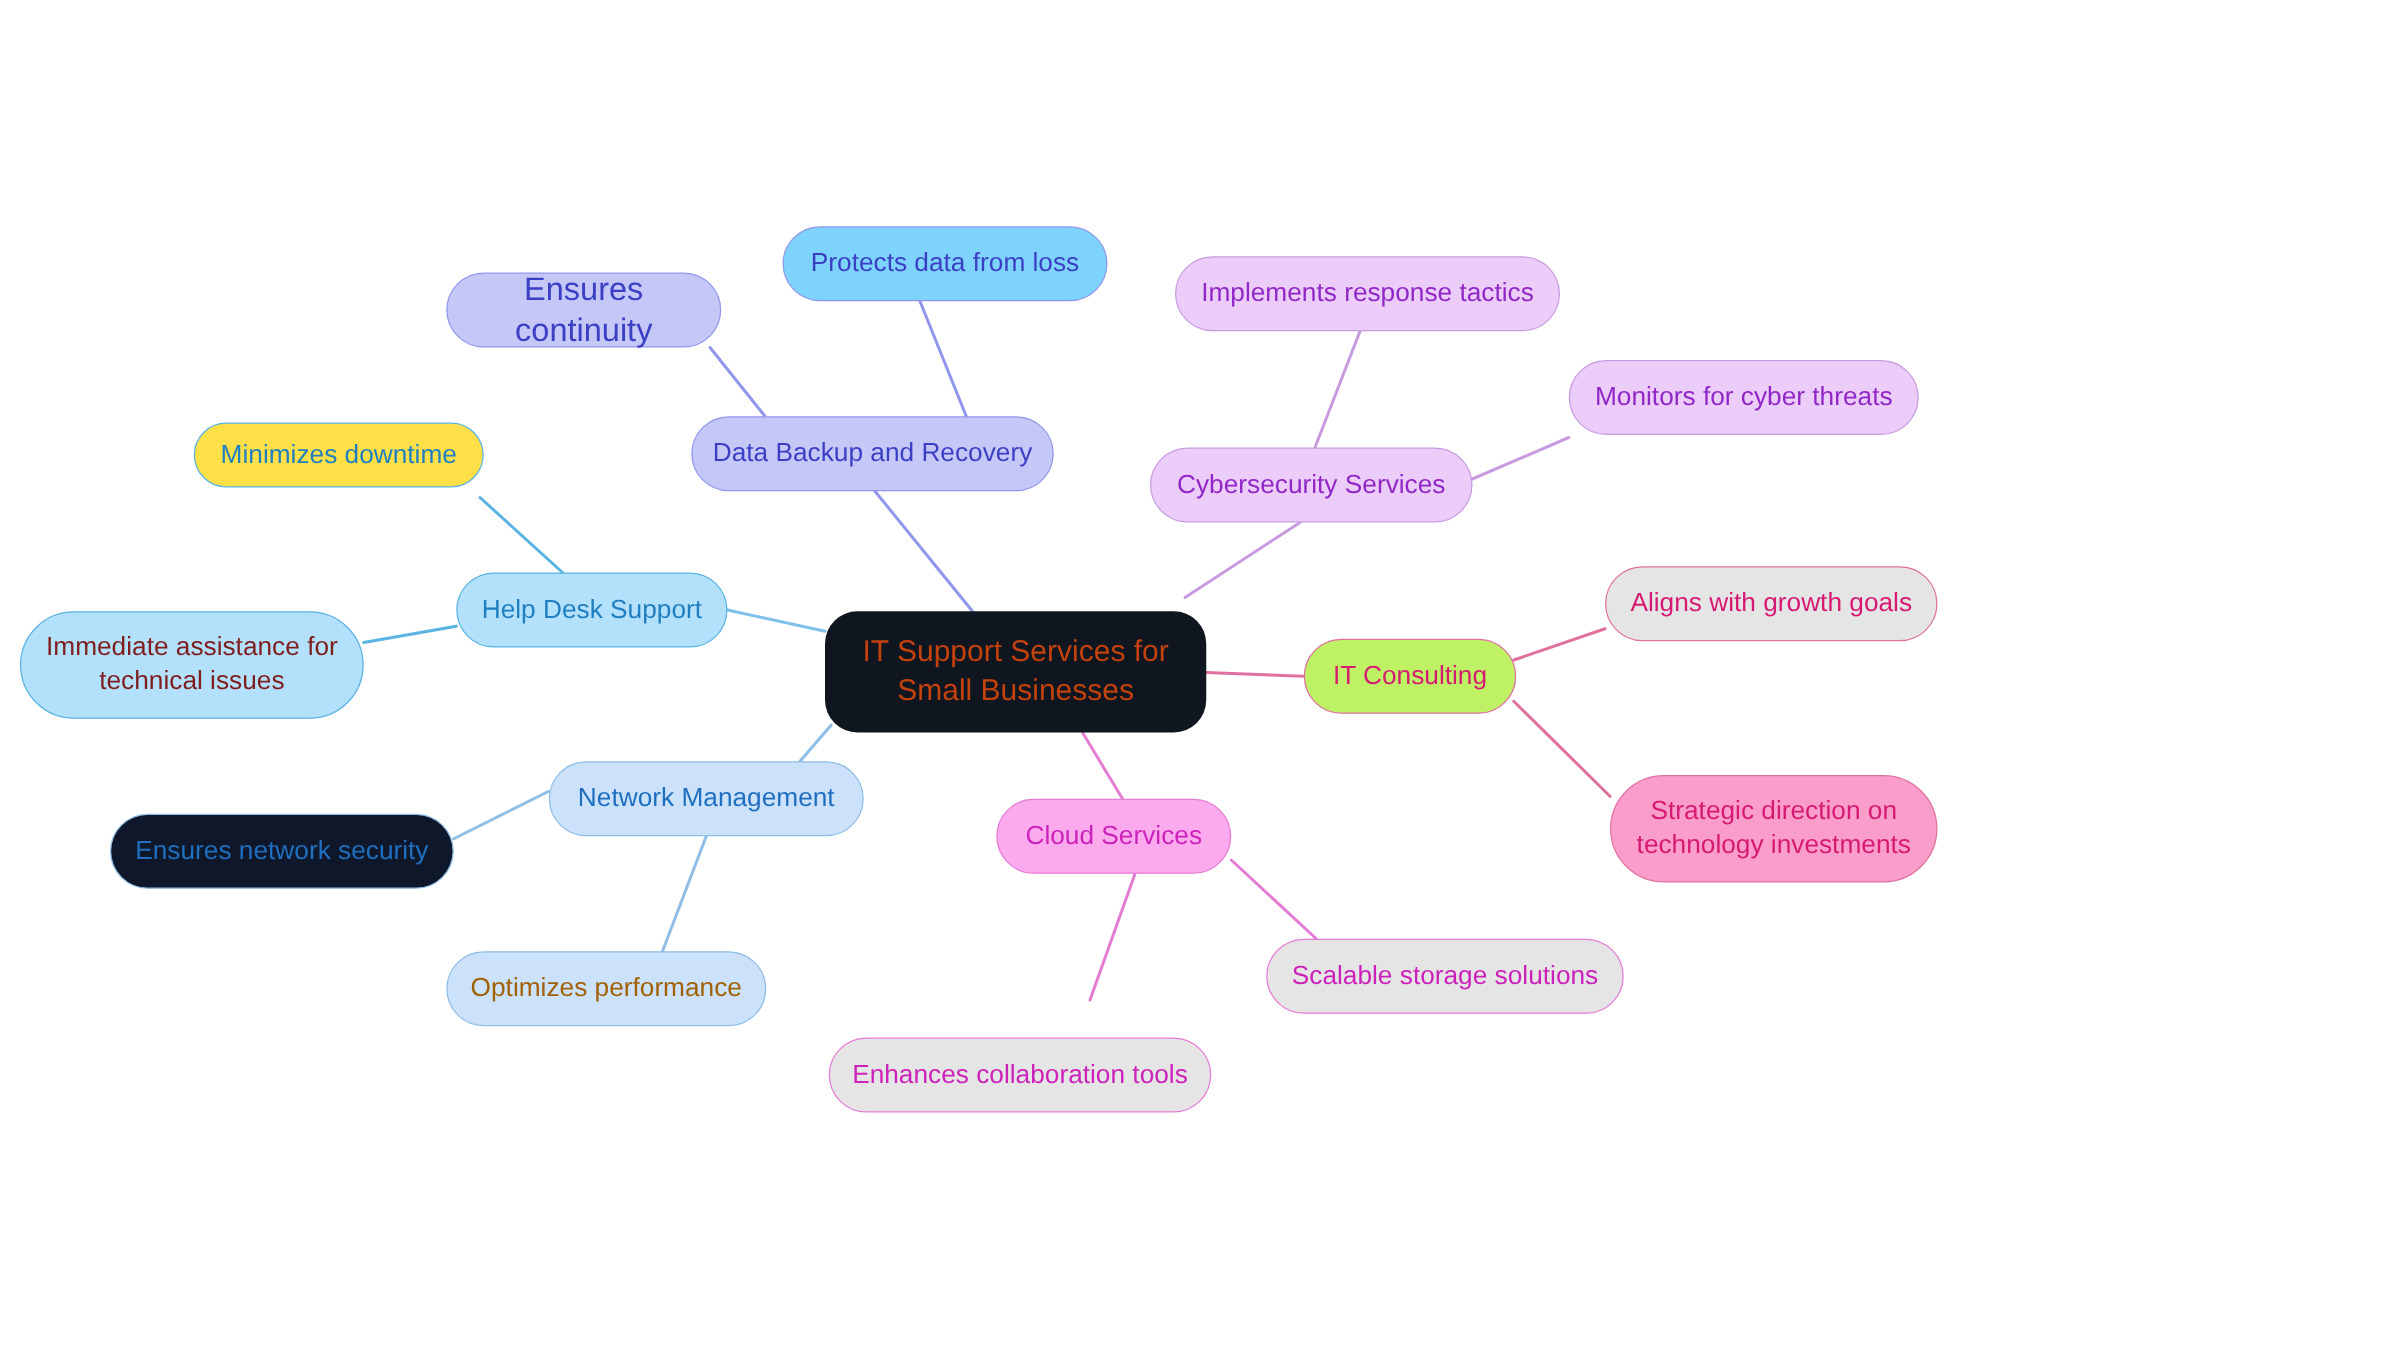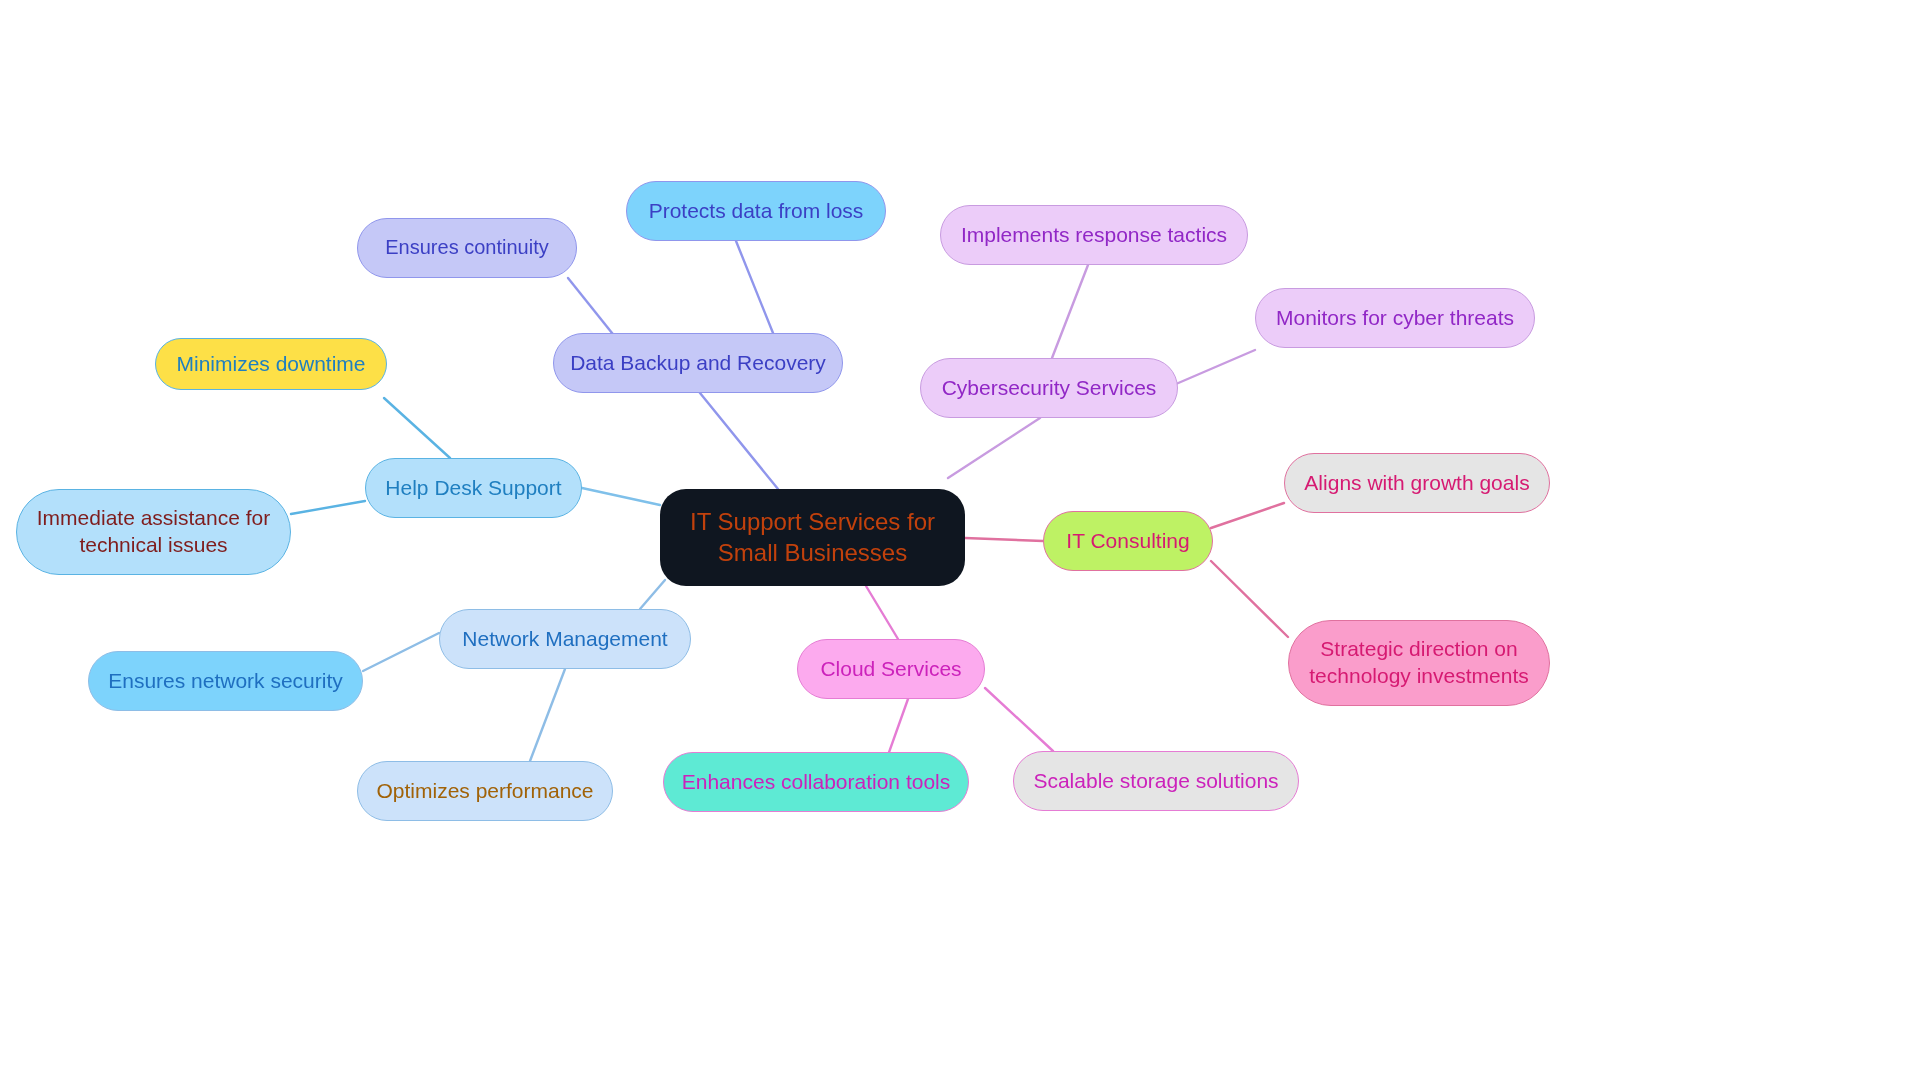--- a/index.html
+++ b/index.html
@@ -68,29 +68,29 @@
       <line x1="439" y1="633" x2="363" y2="671" stroke="#8ebde6" stroke-width="2.4" stroke-linecap="round"></line>
       <line x1="565" y1="669" x2="530" y2="761" stroke="#8ebde6" stroke-width="2.4" stroke-linecap="round"></line>
     </svg>
   <div id="node-layer">
       <div class="node root" style="left: 660px; top: 489px; width: 305px; height: 97px; background: rgb(15, 22, 32); border-color: rgb(15, 22, 32); color: #c2410c; font-size: 24px;">IT Support Services for Small Businesses</div>
       <div class="node" style="left: 365px; top: 458px; width: 217px; height: 60px; background: rgb(179, 224, 251); border-color: rgb(90, 179, 227); color: rgb(31, 127, 192); font-size: 21px;">Help Desk Support</div>
       <div class="node" style="left: 155px; top: 338px; width: 232px; height: 52px; background: #fde047; border-color: rgb(90, 179, 227); color: rgb(31, 127, 192); font-size: 21px;">Minimizes downtime</div>
       <div class="node" style="left: 16px; top: 489px; width: 275px; height: 86px; background: rgb(179, 224, 251); border-color: rgb(90, 179, 227); color: #7f1d1d; font-size: 21px;">Immediate assistance for
 technical issues</div>
       <div class="node" style="left: 553px; top: 333px; width: 290px; height: 60px; background: rgb(197, 200, 247); border-color: rgb(144, 150, 236); color: rgb(59, 63, 196); font-size: 21px;">Data Backup and Recovery</div>
-      <div class="node" style="left: 357px; top: 218px; width: 220px; height: 60px; background: rgb(197, 200, 247); border-color: rgb(144, 150, 236); color: rgb(59, 63, 196); font-size: 20px;">Ensures continuity</div>
+      <div class="node" style="left: 357px; top: 218px; width: 220px; height: 60px; background: rgb(197, 200, 247); border-color: rgb(144, 150, 236); color: rgb(59, 63, 196); font-size: 26px;">Ensures continuity</div>
       <div class="node" style="left: 626px; top: 181px; width: 260px; height: 60px; background: #7dd3fc; border-color: rgb(144, 150, 236); color: rgb(59, 63, 196); font-size: 21px;">Protects data from loss</div>
       <div class="node" style="left: 920px; top: 358px; width: 258px; height: 60px; background: rgb(236, 204, 249); border-color: rgb(200, 155, 224); color: rgb(145, 39, 198); font-size: 21px;">Cybersecurity Services</div>
       <div class="node" style="left: 940px; top: 205px; width: 308px; height: 60px; background: rgb(236, 204, 249); border-color: rgb(200, 155, 224); color: rgb(145, 39, 198); font-size: 21px;">Implements response tactics</div>
       <div class="node" style="left: 1255px; top: 288px; width: 280px; height: 60px; background: rgb(236, 204, 249); border-color: rgb(200, 155, 224); color: rgb(145, 39, 198); font-size: 21px;">Monitors for cyber threats</div>
       <div class="node" style="left: 1043px; top: 511px; width: 170px; height: 60px; background: #bef264; border-color: rgb(224, 113, 159); color: rgb(214, 26, 114); font-size: 21px;">IT Consulting</div>
       <div class="node" style="left: 1284px; top: 453px; width: 266px; height: 60px; background: #e5e5e5; border-color: rgb(224, 113, 159); color: rgb(214, 26, 114); font-size: 21px;">Aligns with growth goals</div>
       <div class="node" style="left: 1288px; top: 620px; width: 262px; height: 86px; background: rgb(250, 157, 203); border-color: rgb(224, 113, 159); color: rgb(214, 26, 114); font-size: 21px;">Strategic direction on
 technology investments</div>
       <div class="node" style="left: 797px; top: 639px; width: 188px; height: 60px; background: rgb(252, 170, 238); border-color: rgb(229, 124, 212); color: rgb(204, 34, 187); font-size: 21px;">Cloud Services</div>
-      <div class="node" style="left: 663px; top: 752px; width: 306px; height: 60px; background: #5eead4; border-color: rgb(229, 124, 212); color: rgb(204, 34, 187); font-size: 21px;">Enhances collaboration tools</div>
+      <div class="node" style="left: 663px; top: 830px; width: 306px; height: 60px; background: #e5e5e5; border-color: rgb(229, 124, 212); color: rgb(204, 34, 187); font-size: 21px;">Enhances collaboration tools</div>
       <div class="node" style="left: 1013px; top: 751px; width: 286px; height: 60px; background: #e5e5e5; border-color: rgb(229, 124, 212); color: rgb(204, 34, 187); font-size: 21px;">Scalable storage solutions</div>
       <div class="node" style="left: 439px; top: 609px; width: 252px; height: 60px; background: rgb(204, 226, 250); border-color: rgb(142, 189, 230); color: rgb(31, 111, 192); font-size: 21px;">Network Management</div>
-      <div class="node" style="left: 88px; top: 651px; width: 275px; height: 60px; background: #7dd3fc; border-color: rgb(142, 189, 230); color: rgb(31, 111, 192); font-size: 21px;">Ensures network security</div>
+      <div class="node" style="left: 88px; top: 651px; width: 275px; height: 60px; background: #0f172a; border-color: rgb(142, 189, 230); color: rgb(31, 111, 192); font-size: 21px;">Ensures network security</div>
       <div class="node" style="left: 357px; top: 761px; width: 256px; height: 60px; background: rgb(204, 226, 250); border-color: rgb(142, 189, 230); color: #a16207; font-size: 21px;">Optimizes performance</div>
     </div>
 </div>
 
 </body></html>

